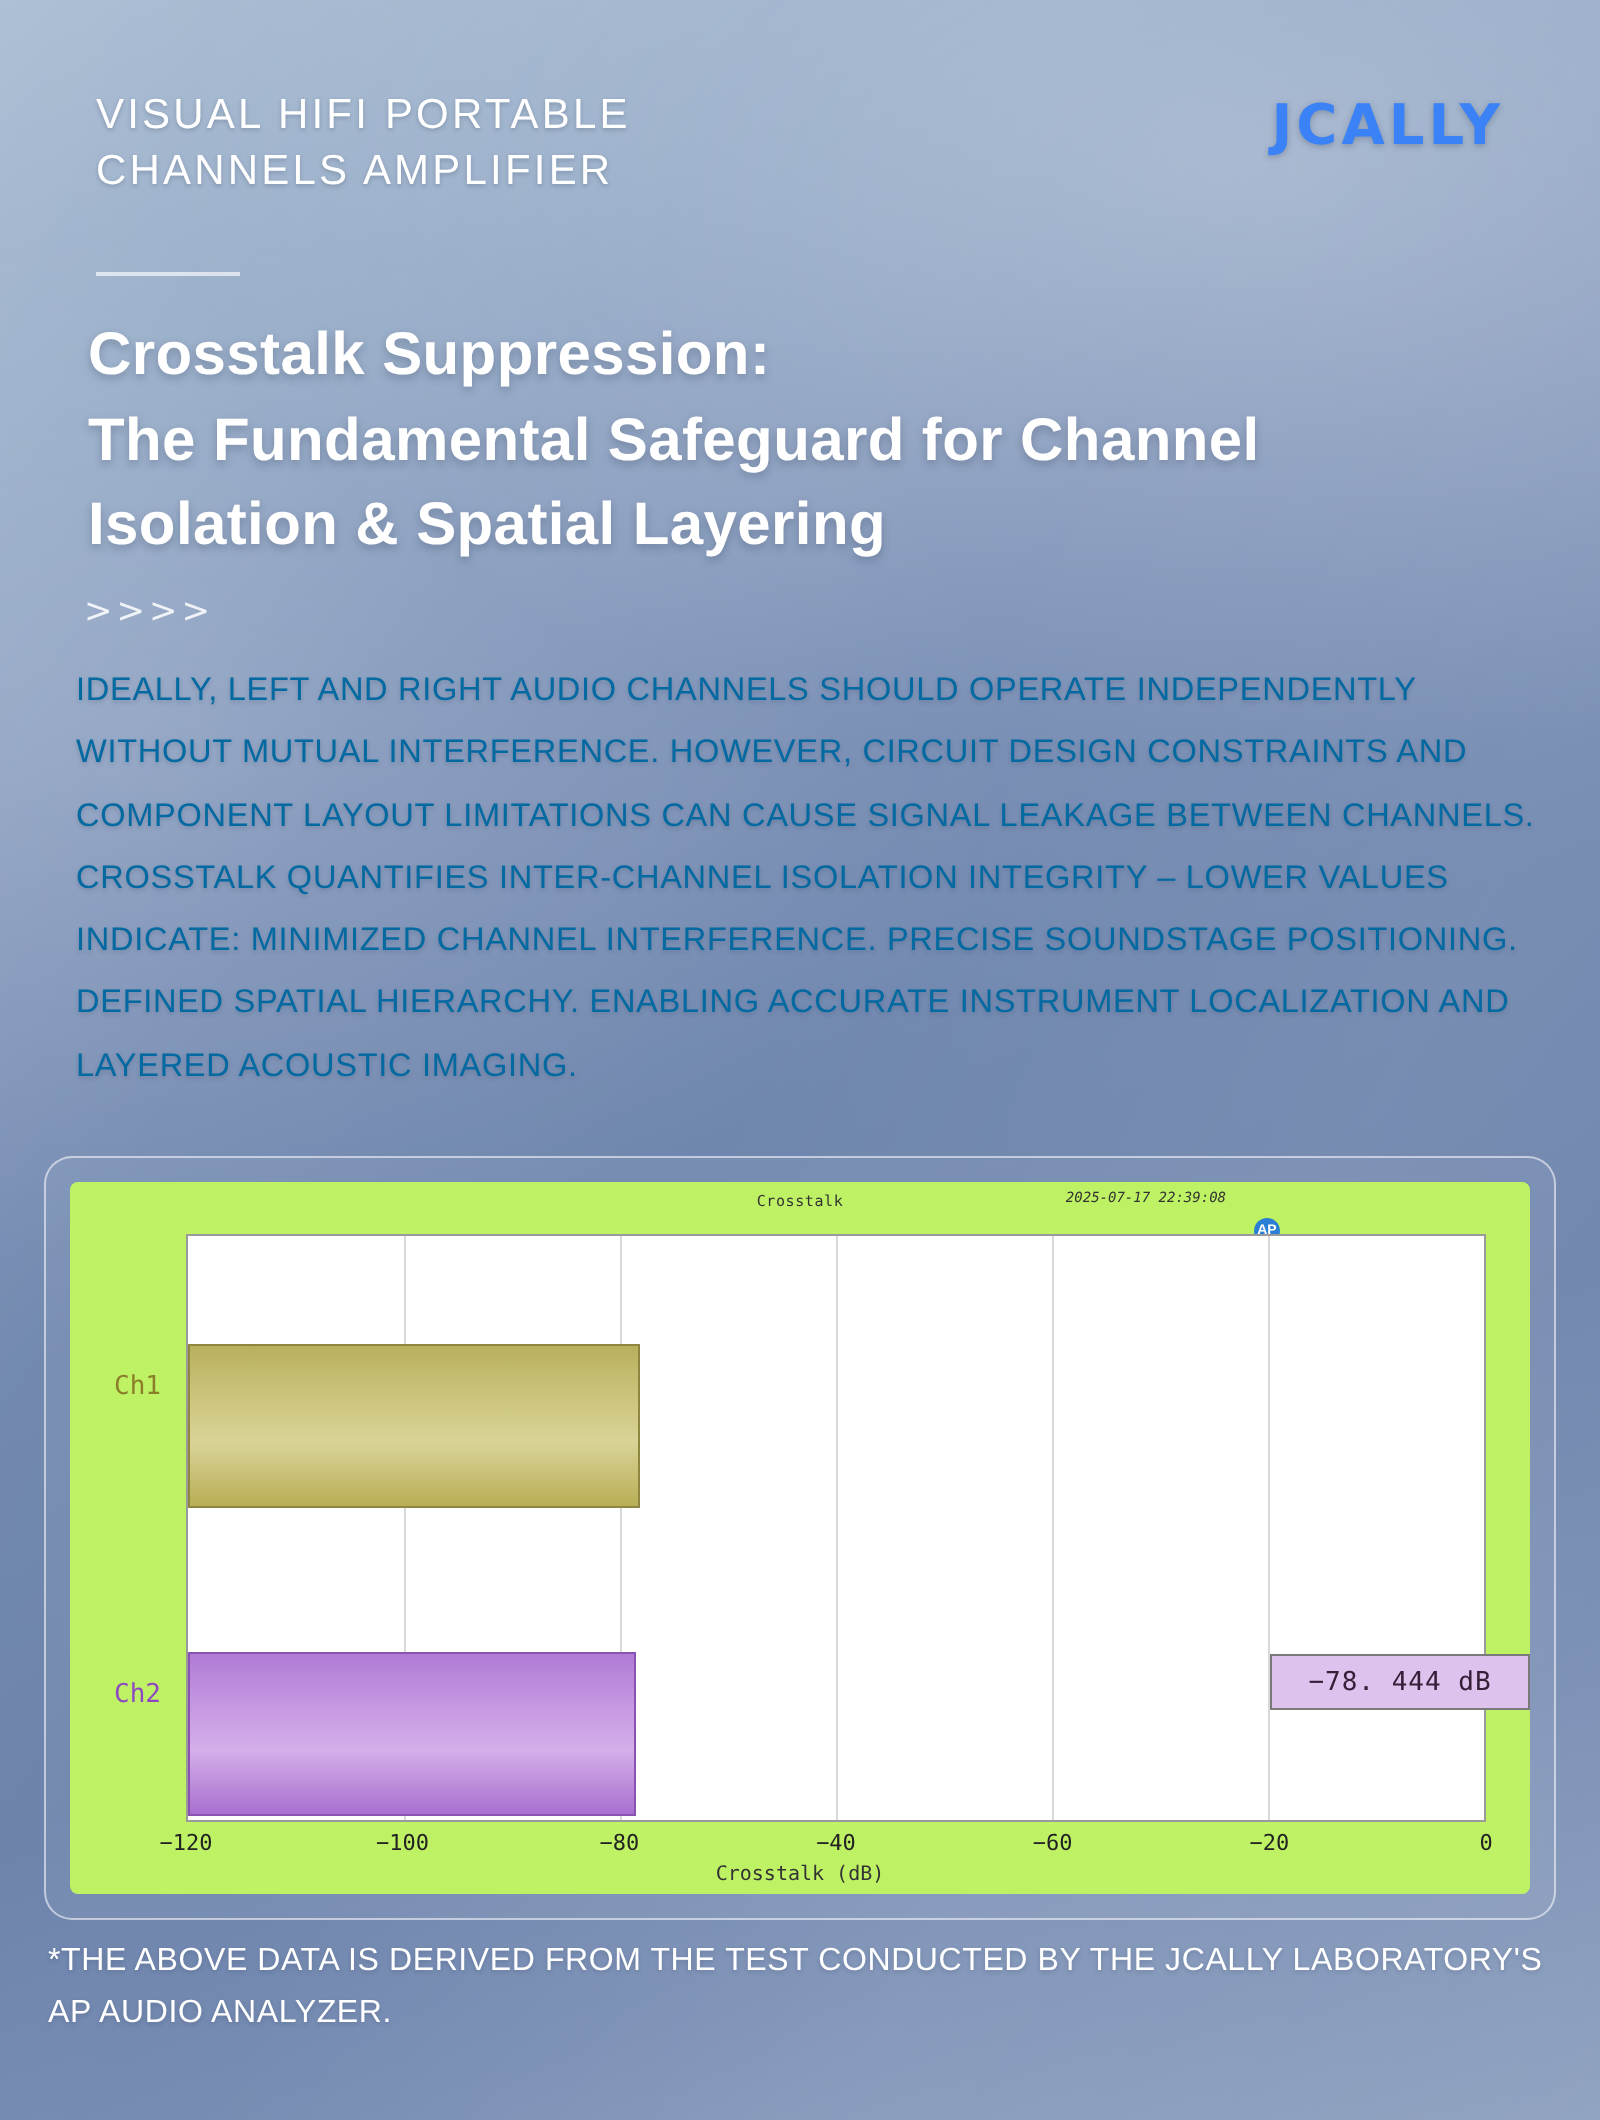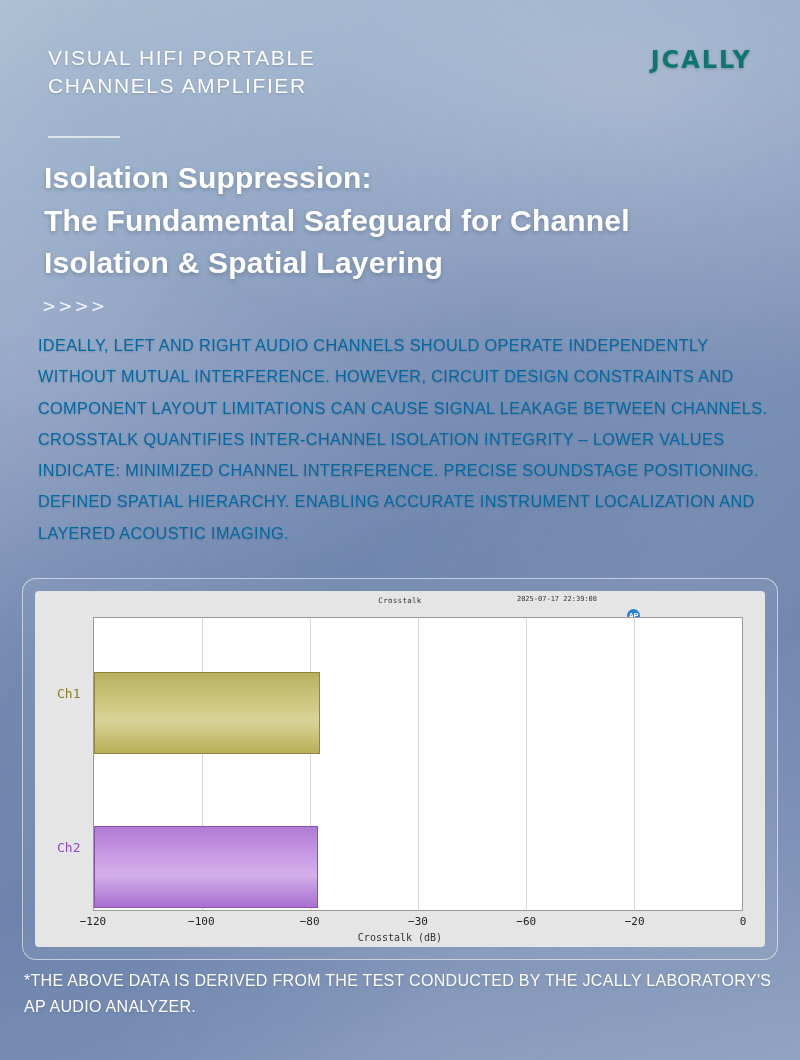--- a/index.html
+++ b/index.html
@@ -29,22 +29,22 @@
   }
   .kicker {
     color: #ffffff;
     font-size: 21px;
     letter-spacing: 1.6px;
     line-height: 1.35;
     font-weight: 400;
     text-shadow: 0 1px 2px rgba(40,55,80,0.25);
   }
   .brand {
-    color: #0f766e;
-    font-size: 24px;
+    color: #3b82f6;
+    font-size: 28px;
     font-weight: 700;
     letter-spacing: 2px;
     font-family: "DejaVu Sans", sans-serif;
     text-shadow: 0 1px 3px rgba(40,55,80,0.3);
     padding-top: 2px;
   }
 
   .divider {
     position: absolute; left: 48px; top: 136px;
     width: 72px; height: 2px;
@@ -82,35 +82,35 @@
   .card {
     position: absolute; left: 22px; top: 578px;
     width: 756px; height: 382px;
     border: 1px solid rgba(255,255,255,0.55);
     border-radius: 14px;
     background: rgba(255,255,255,0.06);
     padding: 12px;
   }
   .shot {
     width: 100%; height: 100%;
-    background: #e5e5e5;
+    background: #bef264;
     border-radius: 4px;
     position: relative;
     overflow: hidden;
     font-family: "DejaVu Sans Mono", monospace;
   }
   .shot-title {
     position: absolute; top: 5px; left: 0; right: 0;
     text-align: center;
     font-size: 7.5px; color: #333;
     letter-spacing: 0.3px;
   }
   .shot-stamp {
-    position: absolute; top: 4px; right: 168px;
-    font-size: 7px; color: #333;
+    position: absolute; top: 4px; right: 152px;
+    font-size: 7px; color: #333; font-style: italic;
   }
   .ap-logo {
     position: absolute; top: 18px; right: 125px;
     width: 13px; height: 13px; border-radius: 50%;
     background: #2a7fd4;
     color: #fff; font-size: 7px; font-weight: bold;
     display: flex; align-items: center; justify-content: center;
     font-family: Liberation Sans, sans-serif;
   }
 
@@ -191,21 +191,21 @@
     <div class="kicker">
       <div>VISUAL HIFI PORTABLE</div>
       <div>CHANNELS AMPLIFIER</div>
     </div>
     <div class="brand">JCALLY</div>
   </div>
 
   <div class="divider"></div>
 
   <div class="headline">
-    <div>Isolation Suppression:</div>
+    <div>Crosstalk Suppression:</div>
     <div>The Fundamental Safeguard for Channel</div>
     <div>Isolation &amp; Spatial Layering</div>
   </div>
 
   <div class="chev">&gt;&gt;&gt;&gt;</div>
 
   <div class="body-copy">IDEALLY, LEFT AND RIGHT AUDIO CHANNELS SHOULD OPERATE INDEPENDENTLY WITHOUT MUTUAL INTERFERENCE. HOWEVER, CIRCUIT DESIGN CONSTRAINTS AND COMPONENT LAYOUT LIMITATIONS CAN CAUSE SIGNAL LEAKAGE BETWEEN CHANNELS. CROSSTALK QUANTIFIES INTER-CHANNEL ISOLATION INTEGRITY – LOWER VALUES INDICATE: MINIMIZED CHANNEL INTERFERENCE. PRECISE SOUNDSTAGE POSITIONING. DEFINED SPATIAL HIERARCHY. ENABLING ACCURATE INSTRUMENT LOCALIZATION AND LAYERED ACOUSTIC IMAGING.</div>
 
   <div class="card">
     <div class="shot">
@@ -221,26 +221,27 @@
         <div class="gridline" style="left:66.66%"></div>
         <div class="gridline" style="left:83.33%"></div>
 
         <div class="bar ch1" style="width:34.8%"></div>
         <div class="bar ch2" style="width:34.6%"></div>
       </div>
 
       <div class="bar-label ch1">Ch1</div>
       <div class="bar-label ch2">Ch2</div>
 
+      <div class="value-box ch2">−78. 444  dB</div>
 
       <div class="xticks">
         <div class="xtick" style="left:0%">−120</div>
         <div class="xtick" style="left:16.66%">−100</div>
         <div class="xtick" style="left:33.33%">−80</div>
-        <div class="xtick" style="left:50%">−30</div>
+        <div class="xtick" style="left:50%">−40</div>
         <div class="xtick" style="left:66.66%">−60</div>
         <div class="xtick" style="left:83.33%">−20</div>
         <div class="xtick" style="left:100%">0</div>
       </div>
 
       <div class="xaxis-label">Crosstalk (dB)</div>
     </div>
   </div>
 
   <div class="footnote">*THE ABOVE DATA IS DERIVED FROM THE TEST CONDUCTED BY THE JCALLY LABORATORY'S AP AUDIO ANALYZER.</div>

